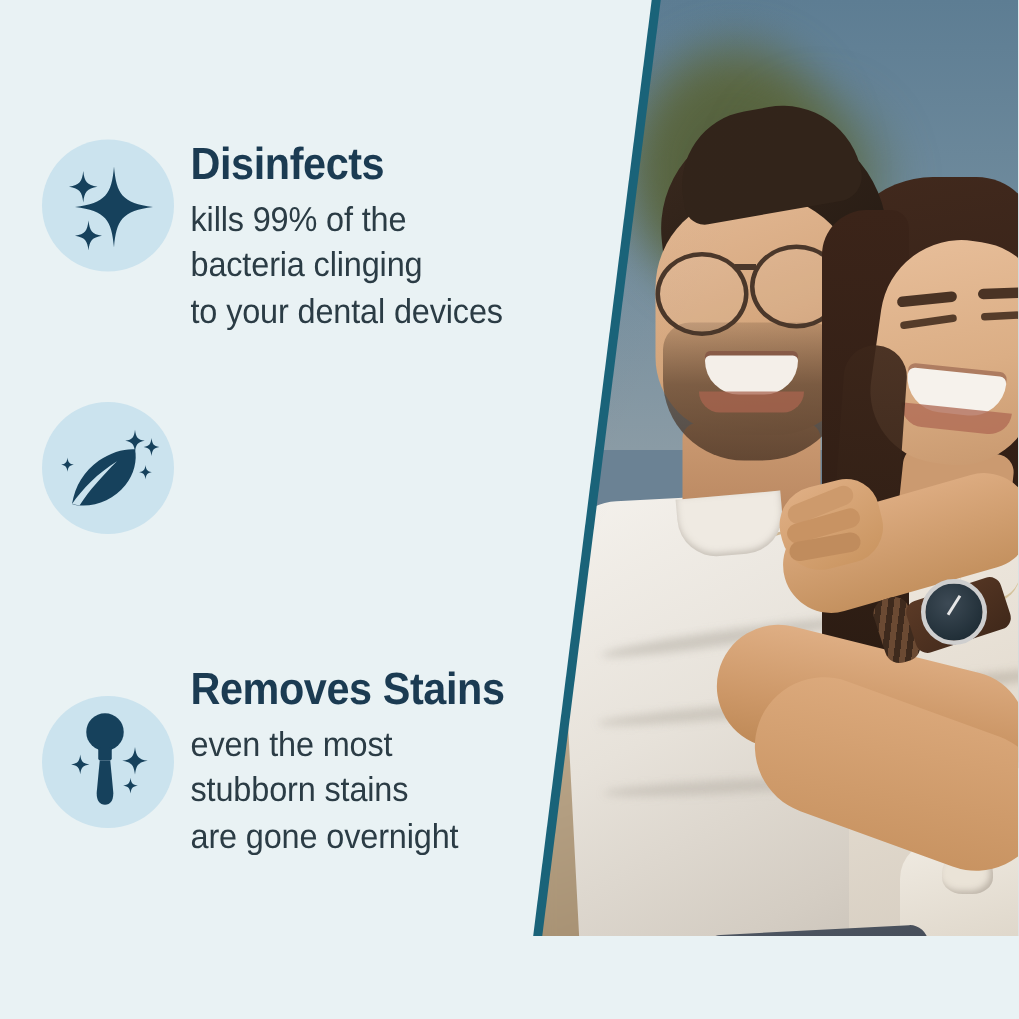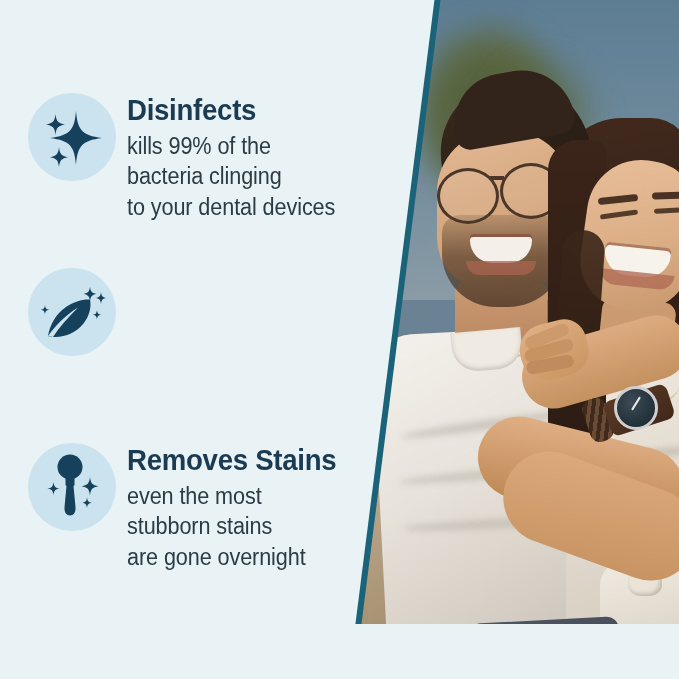--- a/index.html
+++ b/index.html
@@ -156,21 +156,21 @@
   
   .panel{
     position:absolute;top:0;left:0;width:679px;height:679px;
     clip-path:polygon(0 0, 435px 0, 348px 679px, 0 679px);
     background:#e9f2f4;
   }
   .features{position:absolute;left:0;top:0;width:420px;}
   .feature{position:absolute;left:28px;display:flex;align-items:flex-start;}
   .f1{top:93px;}
   .f2{top:268px;}
-  .f3{top:443px;}
+  .f3{top:443px;align-items:center;}
 
   .icon-circle{
     width:88px;height:88px;border-radius:50%;
     background:#cbe3ee;flex:0 0 88px;position:relative;
   }
   .icon-circle svg{position:absolute;left:0;top:0;}
 
   .ftext{margin-left:11px;padding-top:2px;}
   .fhead{
     font-family:"Liberation Sans", sans-serif;

